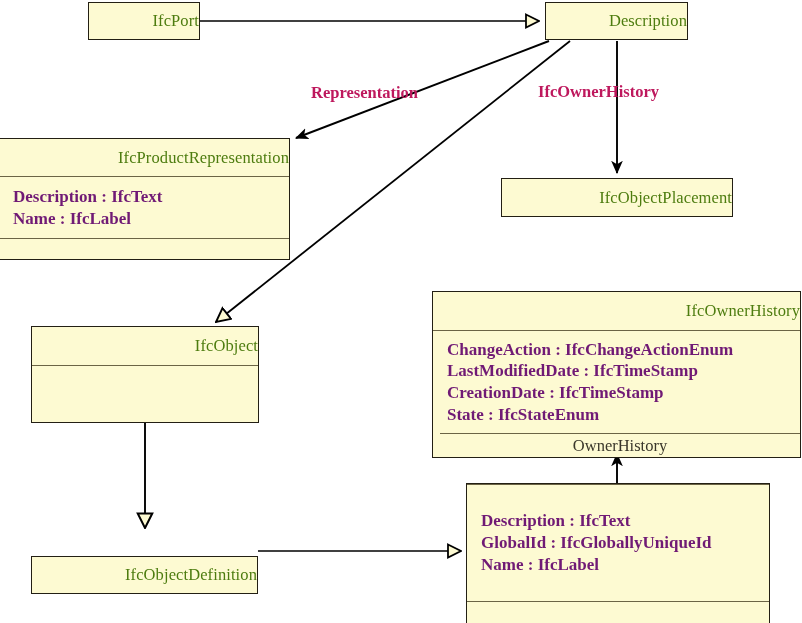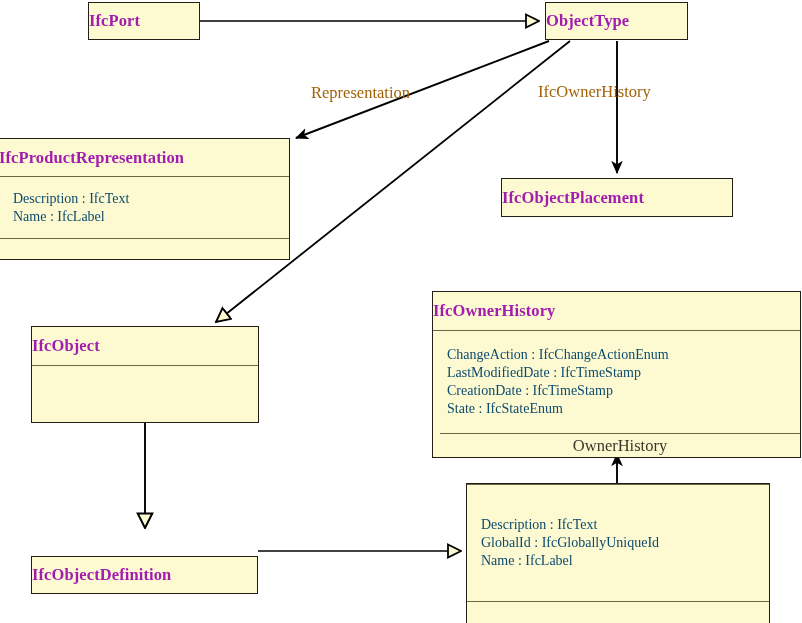--- a/index.html
+++ b/index.html
@@ -34,52 +34,53 @@
     flex-direction: column;
     z-index: 5;
   }
   .cmp {
     box-sizing: border-box;
     display: flex;
     flex-direction: column;
     justify-content: center;
   }
   .cmp-title {
-    text-align: left;
-    font-weight: bold;
+    text-align: right;
+    font-weight: normal;
     font-size: 16.5px;
-    color: #a21caf;
+    color: #4d7c0f;
     letter-spacing: 0.1px;
   }
   .cmp-divider {
     border-top: 1.4px solid #6b6445;
   }
   .cmp-attrs {
     padding: 3px 0 3px 14px;
   }
   .attr-line {
-    font-size: 14px;
-    color: #0c4a6e;
+    font-size: 17px;
+    color: #701a75;
     line-height: 1.28;
     white-space: nowrap;
+    font-weight: bold;
   }
   .cmp-ops {
     min-height: 17px;
   }
   .cmp-ops-text {
     text-align: center;
     font-size: 16.5px;
     color: #3a372b;
     white-space: nowrap;
   }
   .edge-label {
     position: absolute;
     font-size: 16.5px;
-    font-weight: normal;
-    color: #a16207;
+    font-weight: bold;
+    color: #be185d;
     white-space: nowrap;
     z-index: 7;
     background: transparent;
   }
 </style>
 </head>
 <body>
 
 <div id="diagram">
 
@@ -120,21 +121,21 @@
     <g>
       <line x1="617" y1="483" x2="617" y2="454" stroke="#000000" stroke-width="1.9" marker-end="url(#solidArrow)"></line>
     </g>
   </svg>
 
   <div class="uml-class" style="left:88px; top:2px; width:112px; height:38px;">
     <div class="cmp cmp-title" style="flex:1;">IfcPort</div>
   </div>
 
   <div class="uml-class" style="left:545px; top:2px; width:143px; height:38px;">
-    <div class="cmp cmp-title" style="flex:1;">ObjectType</div>
+    <div class="cmp cmp-title" style="flex:1;">Description</div>
   </div>
 
   <div class="uml-class" style="left:-2px; top:138px; width:292px; height:122px;">
     <div class="cmp cmp-title" style="height:37px;">IfcProductRepresentation</div>
     <div class="cmp cmp-divider cmp-attrs" style="flex:1;">
       <div class="attr-line">Description : IfcText</div>
       <div class="attr-line">Name : IfcLabel</div>
     </div>
     <div class="cmp cmp-divider cmp-ops" style="height:21px;"></div>
   </div>

